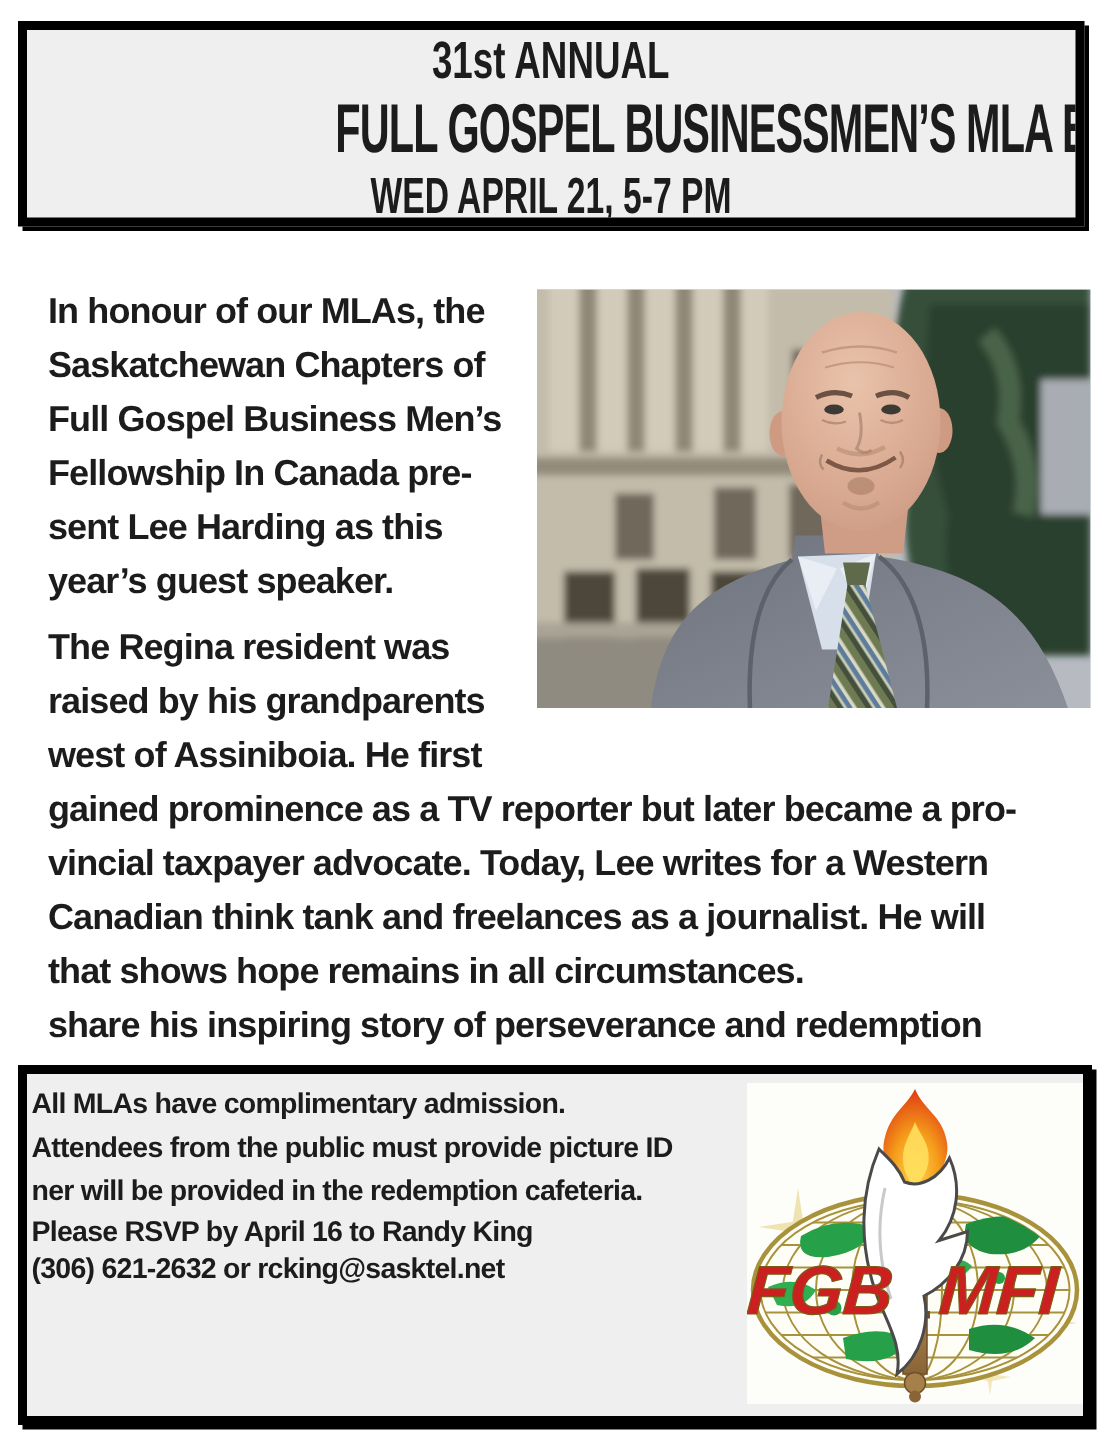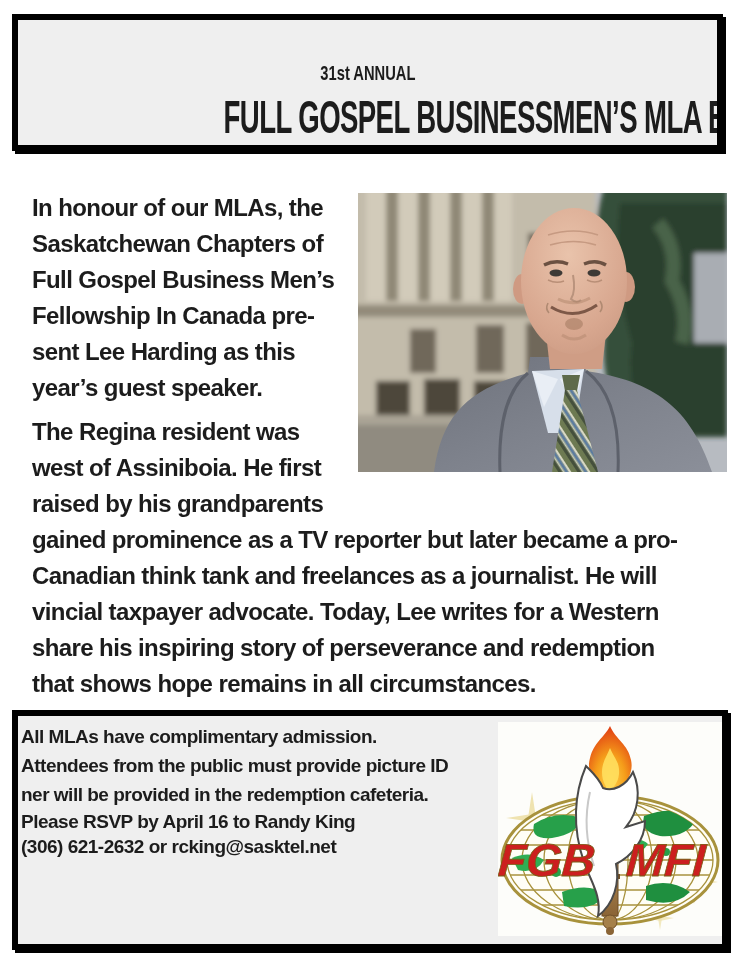--- a/index.html
+++ b/index.html
@@ -7,21 +7,21 @@
     position:relative;width:742px;height:967px;background:#ffffff;
     font-family:"Liberation Sans",sans-serif;color:#1c1c1c;overflow:hidden;
   }
   .box{
     position:absolute;background:#efefef;border:6px solid #000;
     box-sizing:border-box;box-shadow:3px 3px 0 #000;
   }
   
   .title-box{left:12px;top:14px;width:711px;height:137px;text-align:center;padding-top:2px;overflow:hidden;}
   .tline{font-weight:bold;white-space:nowrap;}
-  .t1{font-size:21px;line-height:38px;margin-top:32px;}
+  .t1{font-size:35px;line-height:38px;}
   .t2{font-size:46px;line-height:50px;}
   .t3{font-size:34px;line-height:42px;text-decoration:underline;}
   .cond{display:inline-block;transform-origin:50% 50%;white-space:nowrap;}
   .t1 .cond{transform:scaleX(0.70);}
   .t2 .cond{transform:scaleX(0.60);letter-spacing:-1px;}
   .t3 .cond{transform:scaleX(0.66);}
   
   .intro{position:absolute;left:32px;top:190px;width:708px;}
   .bodyline{font-size:24px;font-weight:bold;line-height:36px;letter-spacing:-0.6px;white-space:nowrap;}
   .pgap{margin-top:8px;}
@@ -47,27 +47,27 @@
   </div>
 
   <div class="intro">
     <div class="bodyline">In honour of our MLAs, the</div>
     <div class="bodyline">Saskatchewan Chapters of</div>
     <div class="bodyline">Full Gospel Business Men’s</div>
     <div class="bodyline">Fellowship In Canada pre-</div>
     <div class="bodyline">sent Lee Harding as this</div>
     <div class="bodyline">year’s guest speaker.</div>
     <div class="bodyline pgap">The Regina resident was</div>
+    <div class="bodyline">raised by his grandparents</div>
     <div class="bodyline">west of Assiniboia. He first</div>
-    <div class="bodyline">raised by his grandparents</div>
     <div class="bodyline">gained prominence as a TV reporter but later became a pro-</div>
+    <div class="bodyline">vincial taxpayer advocate. Today, Lee writes for a Western</div>
     <div class="bodyline">Canadian think tank and freelances as a journalist. He will</div>
-    <div class="bodyline">vincial taxpayer advocate. Today, Lee writes for a Western</div>
+    <div class="bodyline">that shows hope remains in all circumstances.</div>
     <div class="bodyline">share his inspiring story of perseverance and redemption</div>
-    <div class="bodyline">that shows hope remains in all circumstances.</div>
   </div>
 
   <div class="photo" aria-label="Smiling bald man in gray suit, light blue shirt and striped tie standing before a stone legislative building with columns and an evergreen tree">
     <svg width="369" height="279" viewBox="0 0 369 279">
       <defs>
         <filter id="blur3" x="-10%" y="-10%" width="120%" height="120%">
             <feGaussianBlur stdDeviation="2.6"></feGaussianBlur>
           </filter>
         <linearGradient id="suitG" x1="0" y1="0" x2="1" y2="1">
           <stop offset="0" stop-color="#6f737d"></stop>

